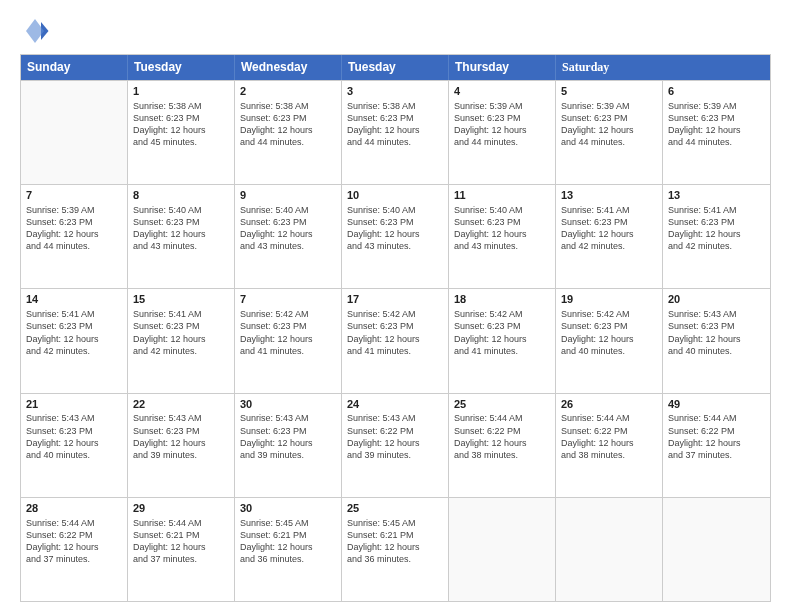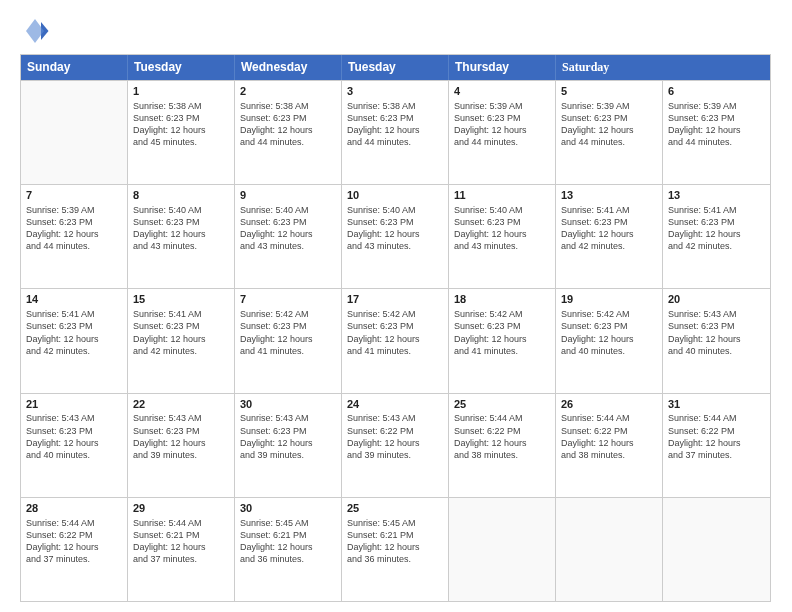--- a/index.html
+++ b/index.html
@@ -324,21 +324,21 @@
 and 38 minutes.</div>
           </div>
           <div class="cal-cell">
             <div class="day-number">26</div>
             <div class="cell-info" style="white-space: pre-line;">Sunrise: 5:44 AM
 Sunset: 6:22 PM
 Daylight: 12 hours
 and 38 minutes.</div>
           </div>
           <div class="cal-cell">
-            <div class="day-number">31</div>
+            <div class="day-number">49</div>
             <div class="cell-info" style="white-space: pre-line;">Sunrise: 5:44 AM
 Sunset: 6:22 PM
 Daylight: 12 hours
 and 37 minutes.</div>
           </div>
         </div>
         <div class="cal-row">
           <div class="cal-cell">
             <div class="day-number">28</div>
             <div class="cell-info" style="white-space: pre-line;">Sunrise: 5:44 AM

